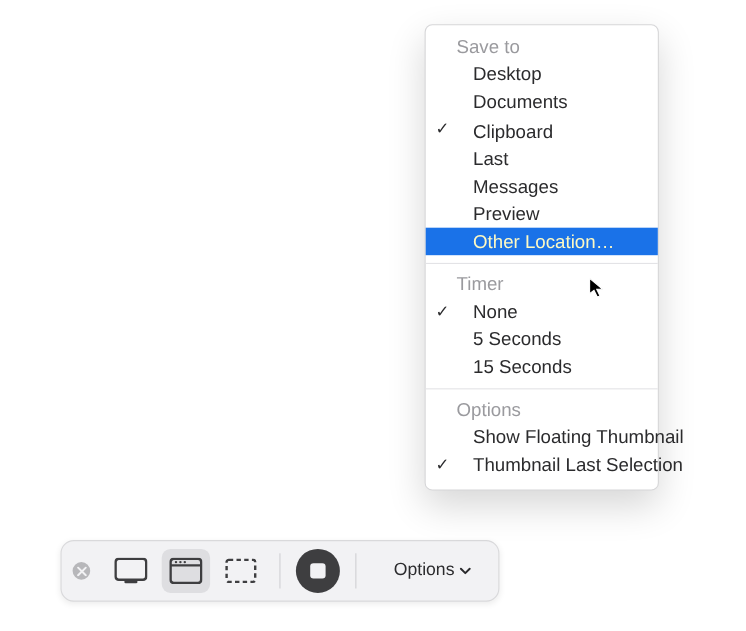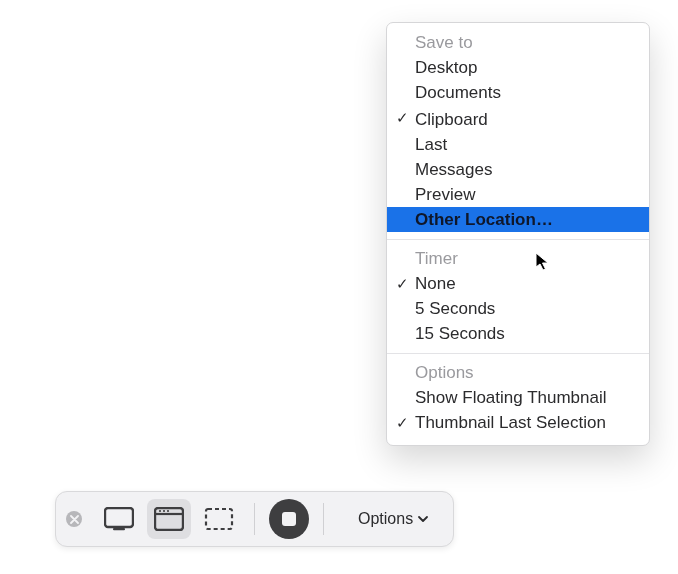--- a/index.html
+++ b/index.html
@@ -66,51 +66,50 @@
     cursor: pointer;
     margin-left: 14px;
   }
   .options-btn .chev { margin-left: 4px; }
 
   
   .menu {
     position: absolute;
     left: 386px;
     top: 22px;
-    width: 264px;
+    width: 213px;
     background: #ffffff;
     border: 1px solid #d6d6d8;
     border-radius: 7px;
     box-shadow: 0 14px 34px rgba(0,0,0,0.16);
     padding: 8px 0 10px 0;
     font-size: 17px;
     color: #2b2b2d;
   }
   .menu-section-title {
     color: #9a9a9e;
     padding: 2px 16px 2px 28px;
     font-size: 17px;
   }
   .menu-item {
     position: relative;
-    padding: 1px 16px 1px 28px;
+    padding: 1px 16px 1px 43px;
     line-height: 23px;
     cursor: pointer;
     white-space: nowrap;
   }
   .menu-item .check {
     position: absolute;
     left: 9px;
     top: 1px;
     font-size: 15px;
   }
   .menu-item.highlight {
     background: #1a72e8;
-    color: #0f172a;
-    font-weight: bold;
+    color: #fef9c3;
   }
   .menu-sep {
     height: 1px;
     background: #e3e3e6;
     margin: 7px 0;
   }
 
   
   .cursor {
     position: absolute;

